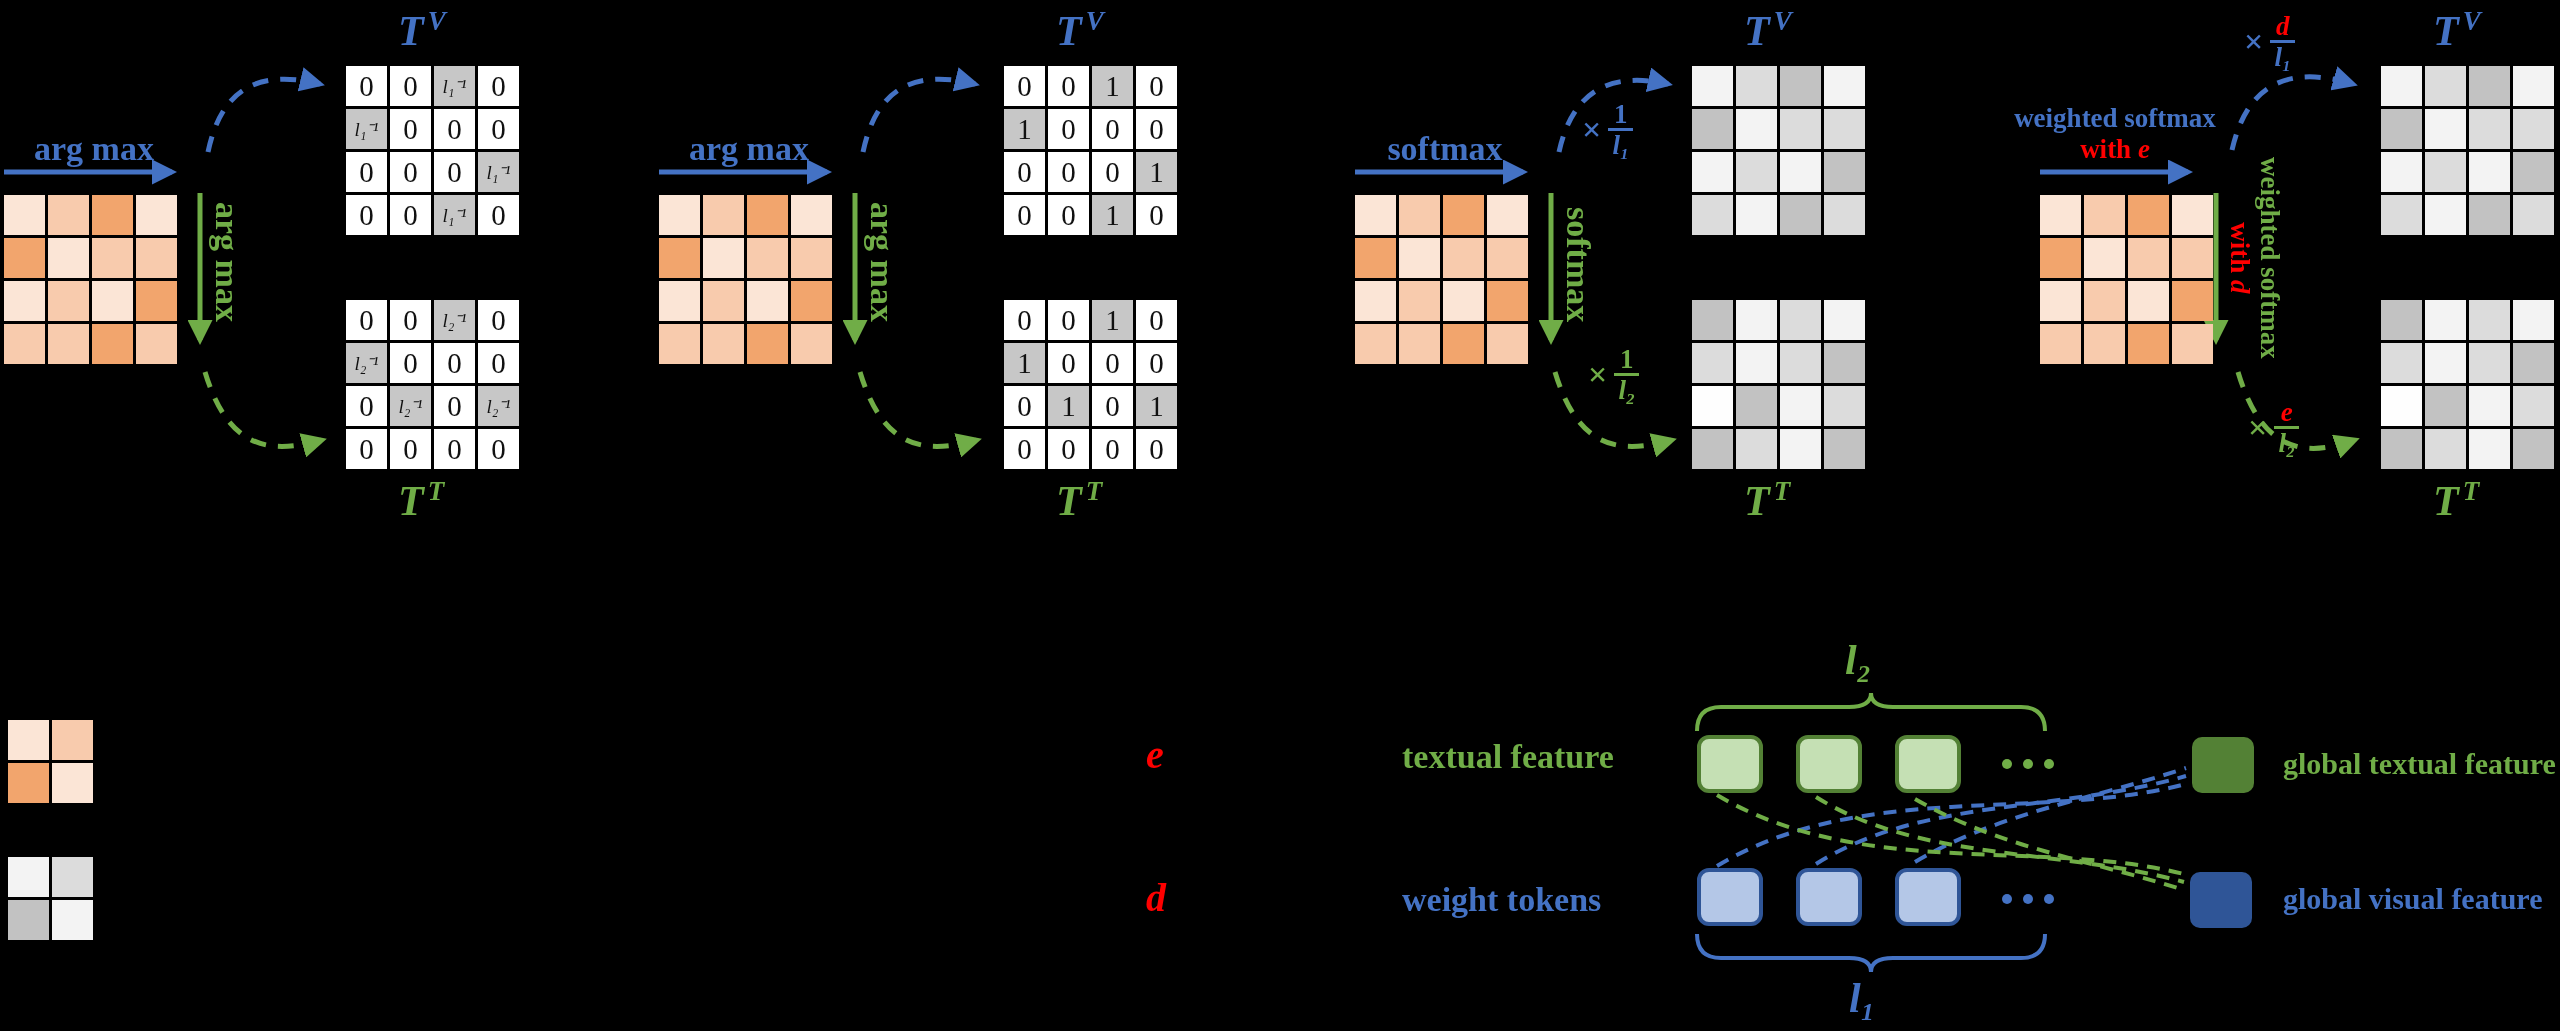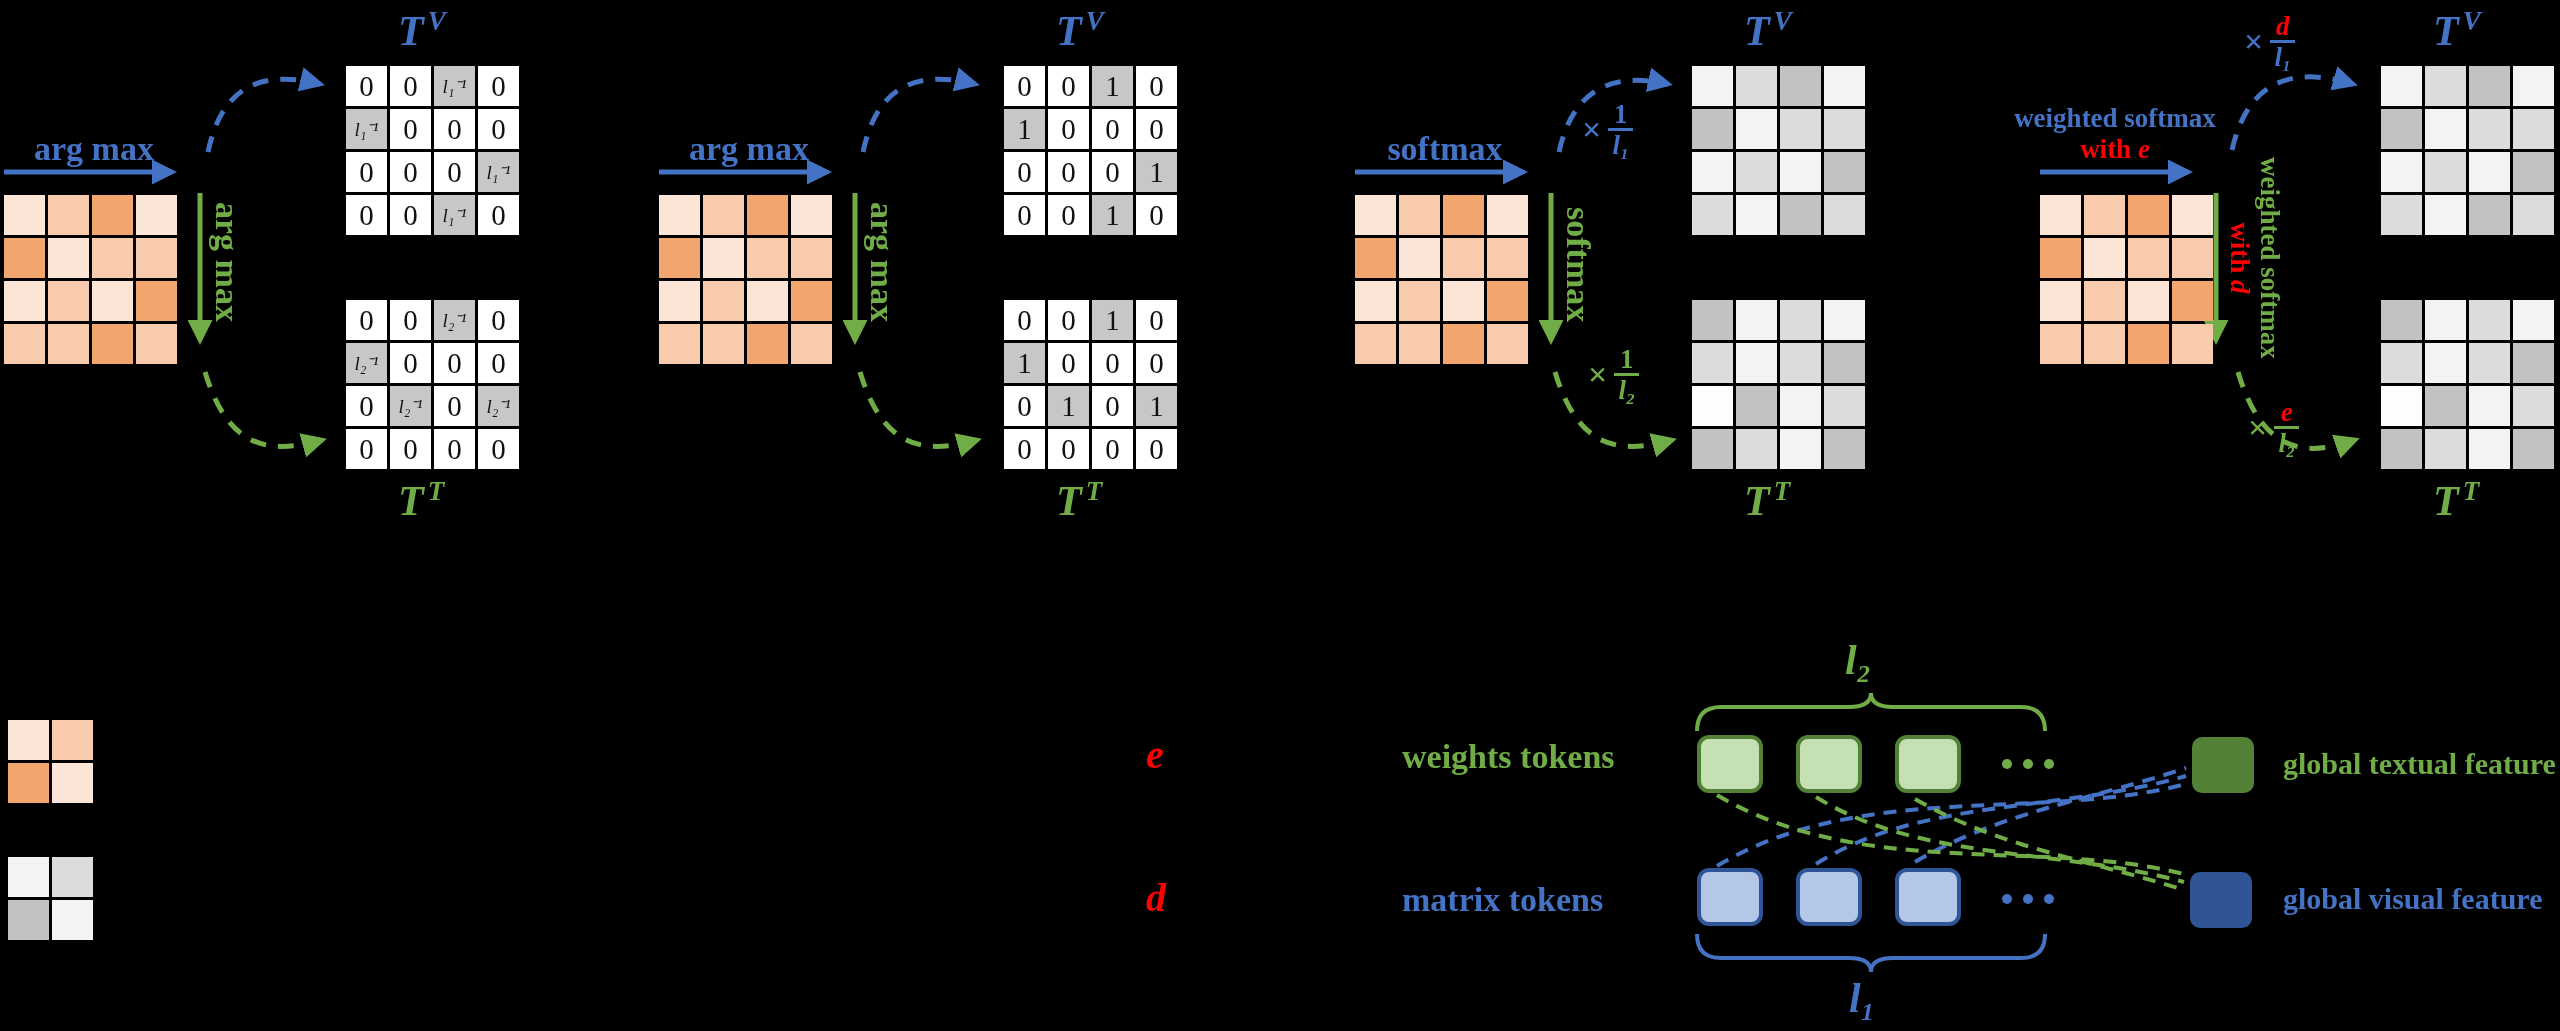--- a/index.html
+++ b/index.html
@@ -379,25 +379,25 @@
   <div class="matrix m2" style="left:8px;top:857px;">
       <div class="cell" style="background: rgb(243, 243, 243);"></div>
       <div class="cell" style="background: rgb(220, 220, 220);"></div>
       <div class="cell" style="background: rgb(194, 194, 194);"></div>
       <div class="cell" style="background: rgb(243, 243, 243);"></div>
     </div>
   <div class="legendtext" style="left:150px;top:885px;">T^V / T^T: visual/textual token-wise weight matrix</div>
 
   <div class="abs red b i" style="left:1146px;top:731px;font-size:40px;">e</div>
   <div class="legendtext" style="left:1188px;top:742px;">: weights of</div>
-  <div class="abs green b" style="left:1402px;top:738px;font-size:34px;white-space:nowrap;">weights tokens</div>
+  <div class="abs green b" style="left:1402px;top:738px;font-size:34px;white-space:nowrap;">textual feature</div>
 
   <div class="abs red b i" style="left:1146px;top:874px;font-size:40px;">d</div>
   <div class="legendtext" style="left:1188px;top:885px;">: weights of</div>
-  <div class="abs b" style="left:1402px;top:881px;font-size:34px;color:#4472c4;white-space:nowrap;">matrix tokens</div>
+  <div class="abs b" style="left:1402px;top:881px;font-size:34px;color:#4472c4;white-space:nowrap;">weight tokens</div>
 
   <div class="llabel green" style="left:1845px;top:636px;">l₂</div>
   <div class="token gt" style="left:1697px;top:735px;"></div>
   <div class="token gt" style="left:1796px;top:735px;"></div>
   <div class="token gt" style="left:1895px;top:735px;"></div>
   <div class="dots" style="left:2002px;top:759px;">
     <span style="background:#70ad47;"></span>
       <span style="background:#70ad47;"></span>
       <span style="background:#70ad47;"></span>
   </div>

